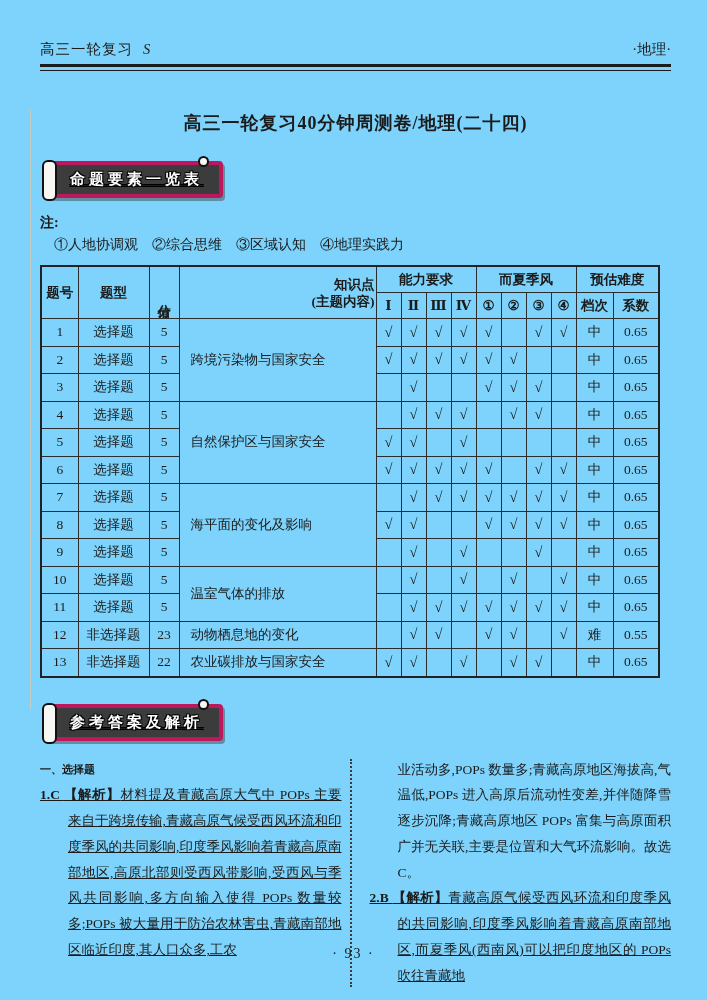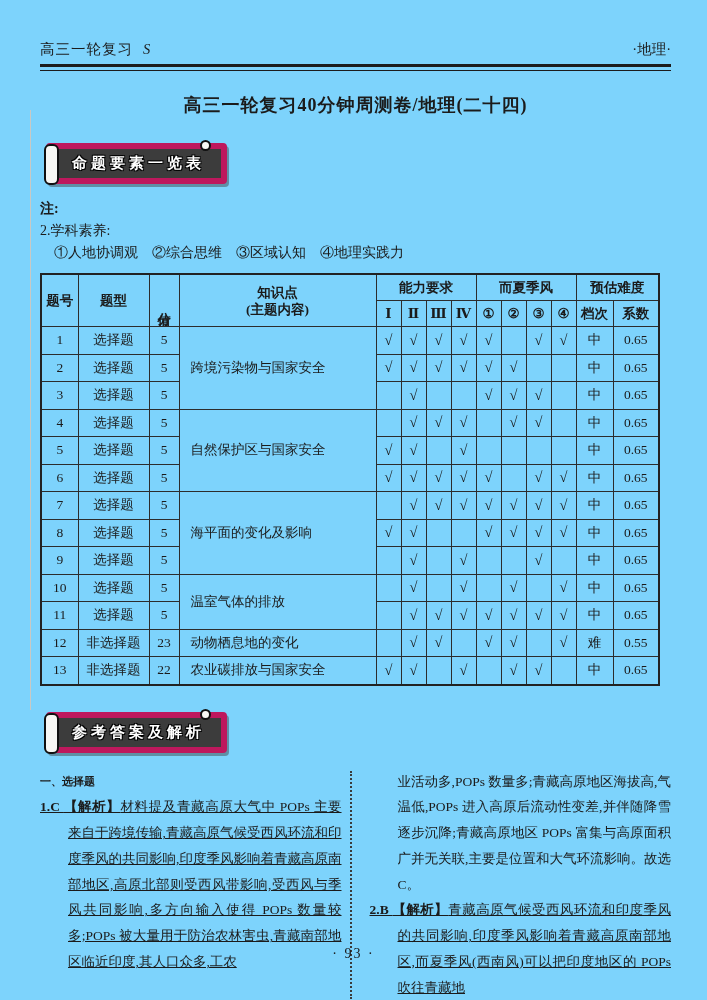--- a/index.html
+++ b/index.html
@@ -17,45 +17,45 @@
     box-sizing:border-box;
     padding:40px 36px 0 40px;
     overflow:hidden;
   }
   
   .topbar{display:flex;justify-content:space-between;align-items:flex-end;font-size:14.5px;}
   .topbar .left{letter-spacing:1px;}
   .topbar .left .series{font-style:italic;font-family:"Liberation Serif",serif;margin-left:10px;}
   .rule-double{margin-top:5px;height:3px;border-top:3px solid #1c1c1c;border-bottom:1px solid #1c1c1c;}
   
-  .doc-title{text-align:center;font-size:18px;font-weight:bold;margin:22px 0 0 0;letter-spacing:1px;}
+  .doc-title{text-align:center;font-size:18px;font-weight:bold;margin:40px 0 0 0;letter-spacing:1px;}
   
   .banner{position:relative;display:inline-block;margin-top:26px;margin-left:6px;
-    background:#3c3c3c;border:6px solid #be185d;border-radius:4px;
-    padding:5px 16px 5px 20px;box-shadow:2px 3px 0 rgba(60,60,60,.45);}
+    background:#3c3c3c;border:4px solid #be185d;border-radius:4px;
+    padding:5px 16px 5px 20px;box-shadow:2px 3px 0 rgba(60,60,60,.45);text-decoration:underline;}
   .banner .label{color:#ffffff;font-weight:bold;font-size:15px;letter-spacing:4px;
     text-shadow:1px 1px 0 #000,-1px -1px 0 #000,1px -1px 0 #000,-1px 1px 0 #000;}
   .banner .roll{position:absolute;left:-8px;top:-5px;bottom:-7px;width:11px;
     background:#f7f7f4;border:2px solid #101010;border-radius:6px;}
   .banner .pin{position:absolute;right:10px;top:-9px;width:7px;height:7px;
     background:#f7f7f4;border:2px solid #101010;border-radius:50%;}
   
   .notes{margin-top:14px;font-size:14px;line-height:22px;}
   .notes .n-label{font-weight:bold;}
   .notes .indent1{padding-left:14px;}
   
   table.spec{border-collapse:collapse;table-layout:fixed;width:620px;margin-top:9px;
     font-size:13.5px;border:2px solid #222;}
   table.spec th,table.spec td{border:1.4px solid #2c2c2c;text-align:center;vertical-align:middle;
     padding:0 1px;font-weight:normal;overflow:hidden;white-space:nowrap;}
   table.spec thead th{height:25px;font-weight:bold;}
   table.spec tbody td{height:26.5px;}
   table.spec td.knowledge{text-align:left;padding-left:11px;white-space:normal;margin-top:28px;}
   table.spec .vert{writing-mode:vertical-rl;text-orientation:upright;letter-spacing:2px;display:inline-block;line-height:1;}
-  table.spec .k2{display:block;line-height:17px;}
+  table.spec .k2{display:block;line-height:17px;text-align:right;}
   table.spec td.check{font-size:14.5px;}
   
   .answers{display:flex;margin-top:16px;}
   .col{width:304px;font-size:13.5px;line-height:25.8px;}
   .col.right{padding-left:13px;}
   .divider{width:0;border-left:2px dotted #3a3a3a;margin:2px 5px 2px 8px;}
   .ans-heading{font-weight:bold;font-size:11px;}
   p.ans-p{margin:0;text-align:justify;}
   p.ans-p.hang{padding-left:28px;text-indent:-28px;text-decoration:underline;}
   p.ans-p.cont{padding-left:28px;}
@@ -79,21 +79,20 @@
   <div class="doc-title">高三一轮复习40分钟周测卷/地理(二十四)</div>
 
   <div class="banner">
     <span class="roll"></span>
     <span class="pin"></span>
     <span class="label">命题要素一览表</span>
   </div>
 
   <div class="notes">
     <div class="n-label">注:</div>
-    <div>2.学科素养:</div>
     <div class="indent1">①人地协调观　②综合思维　③区域认知　④地理实践力</div>
   </div>
 
   <table class="spec">
     <colgroup>
       <col style="width:37px">
         <col style="width:71px">
         <col style="width:30px">
         <col style="width:197px">
       <col style="width:25px">

